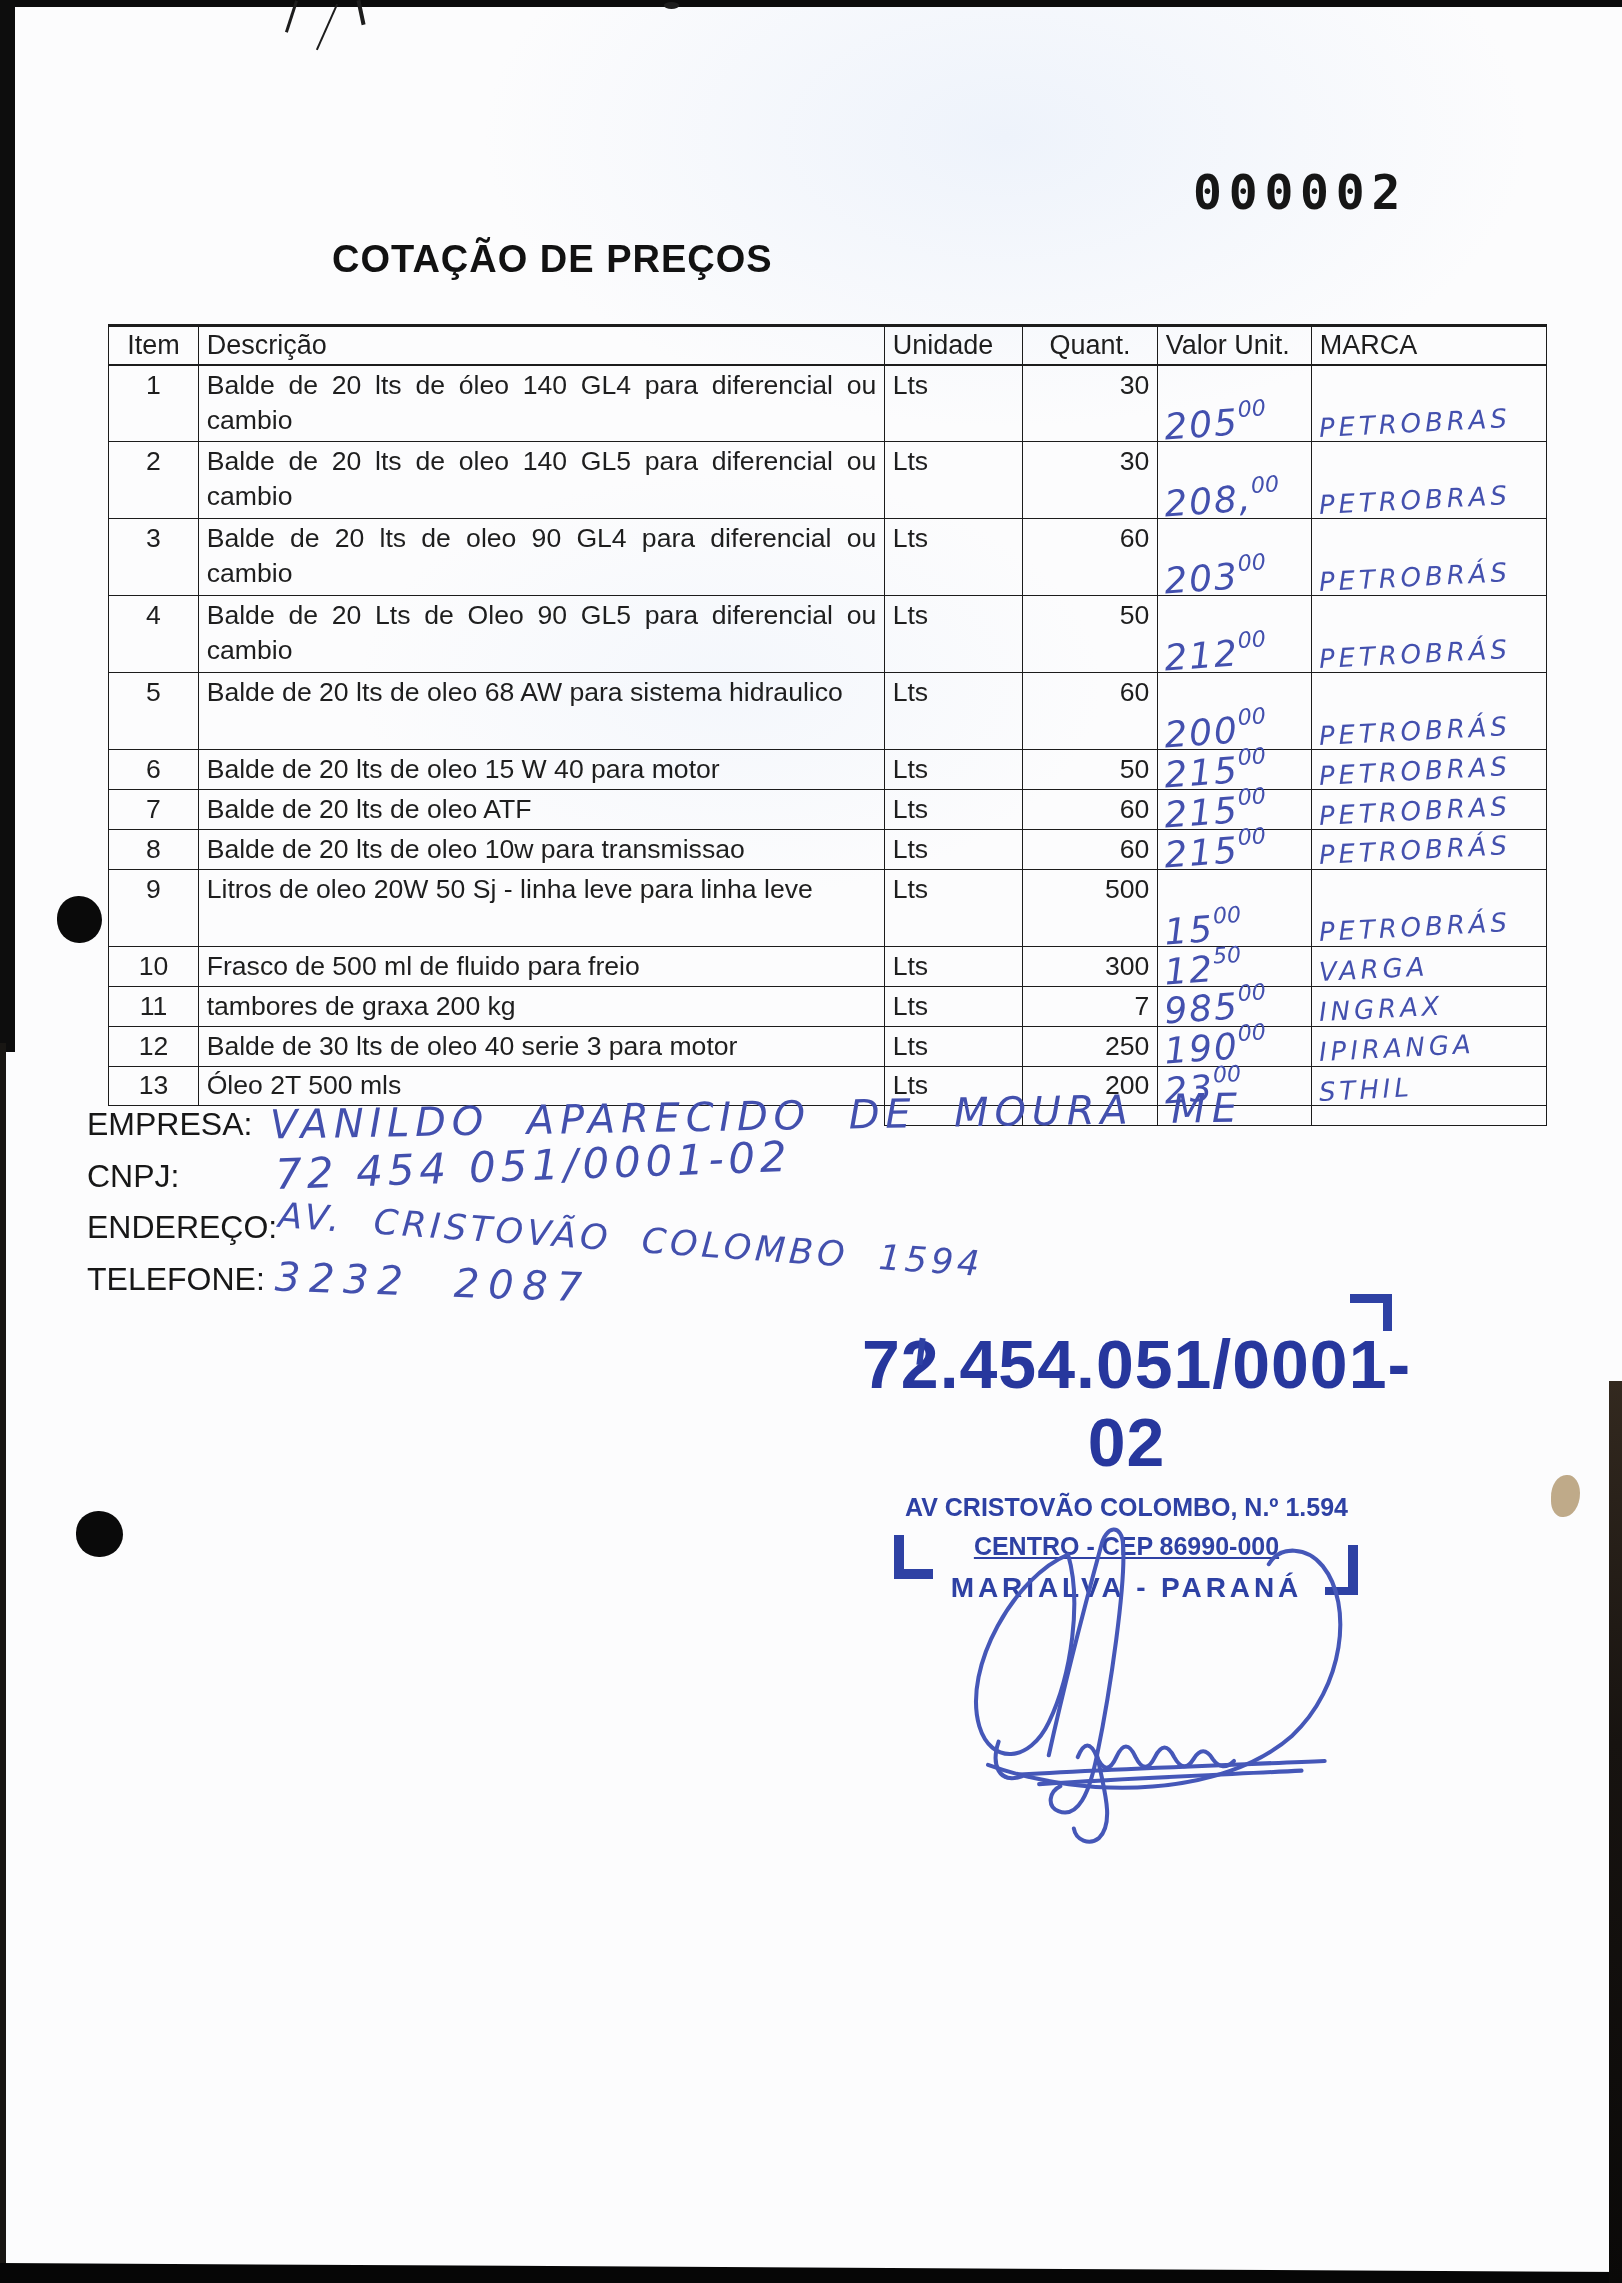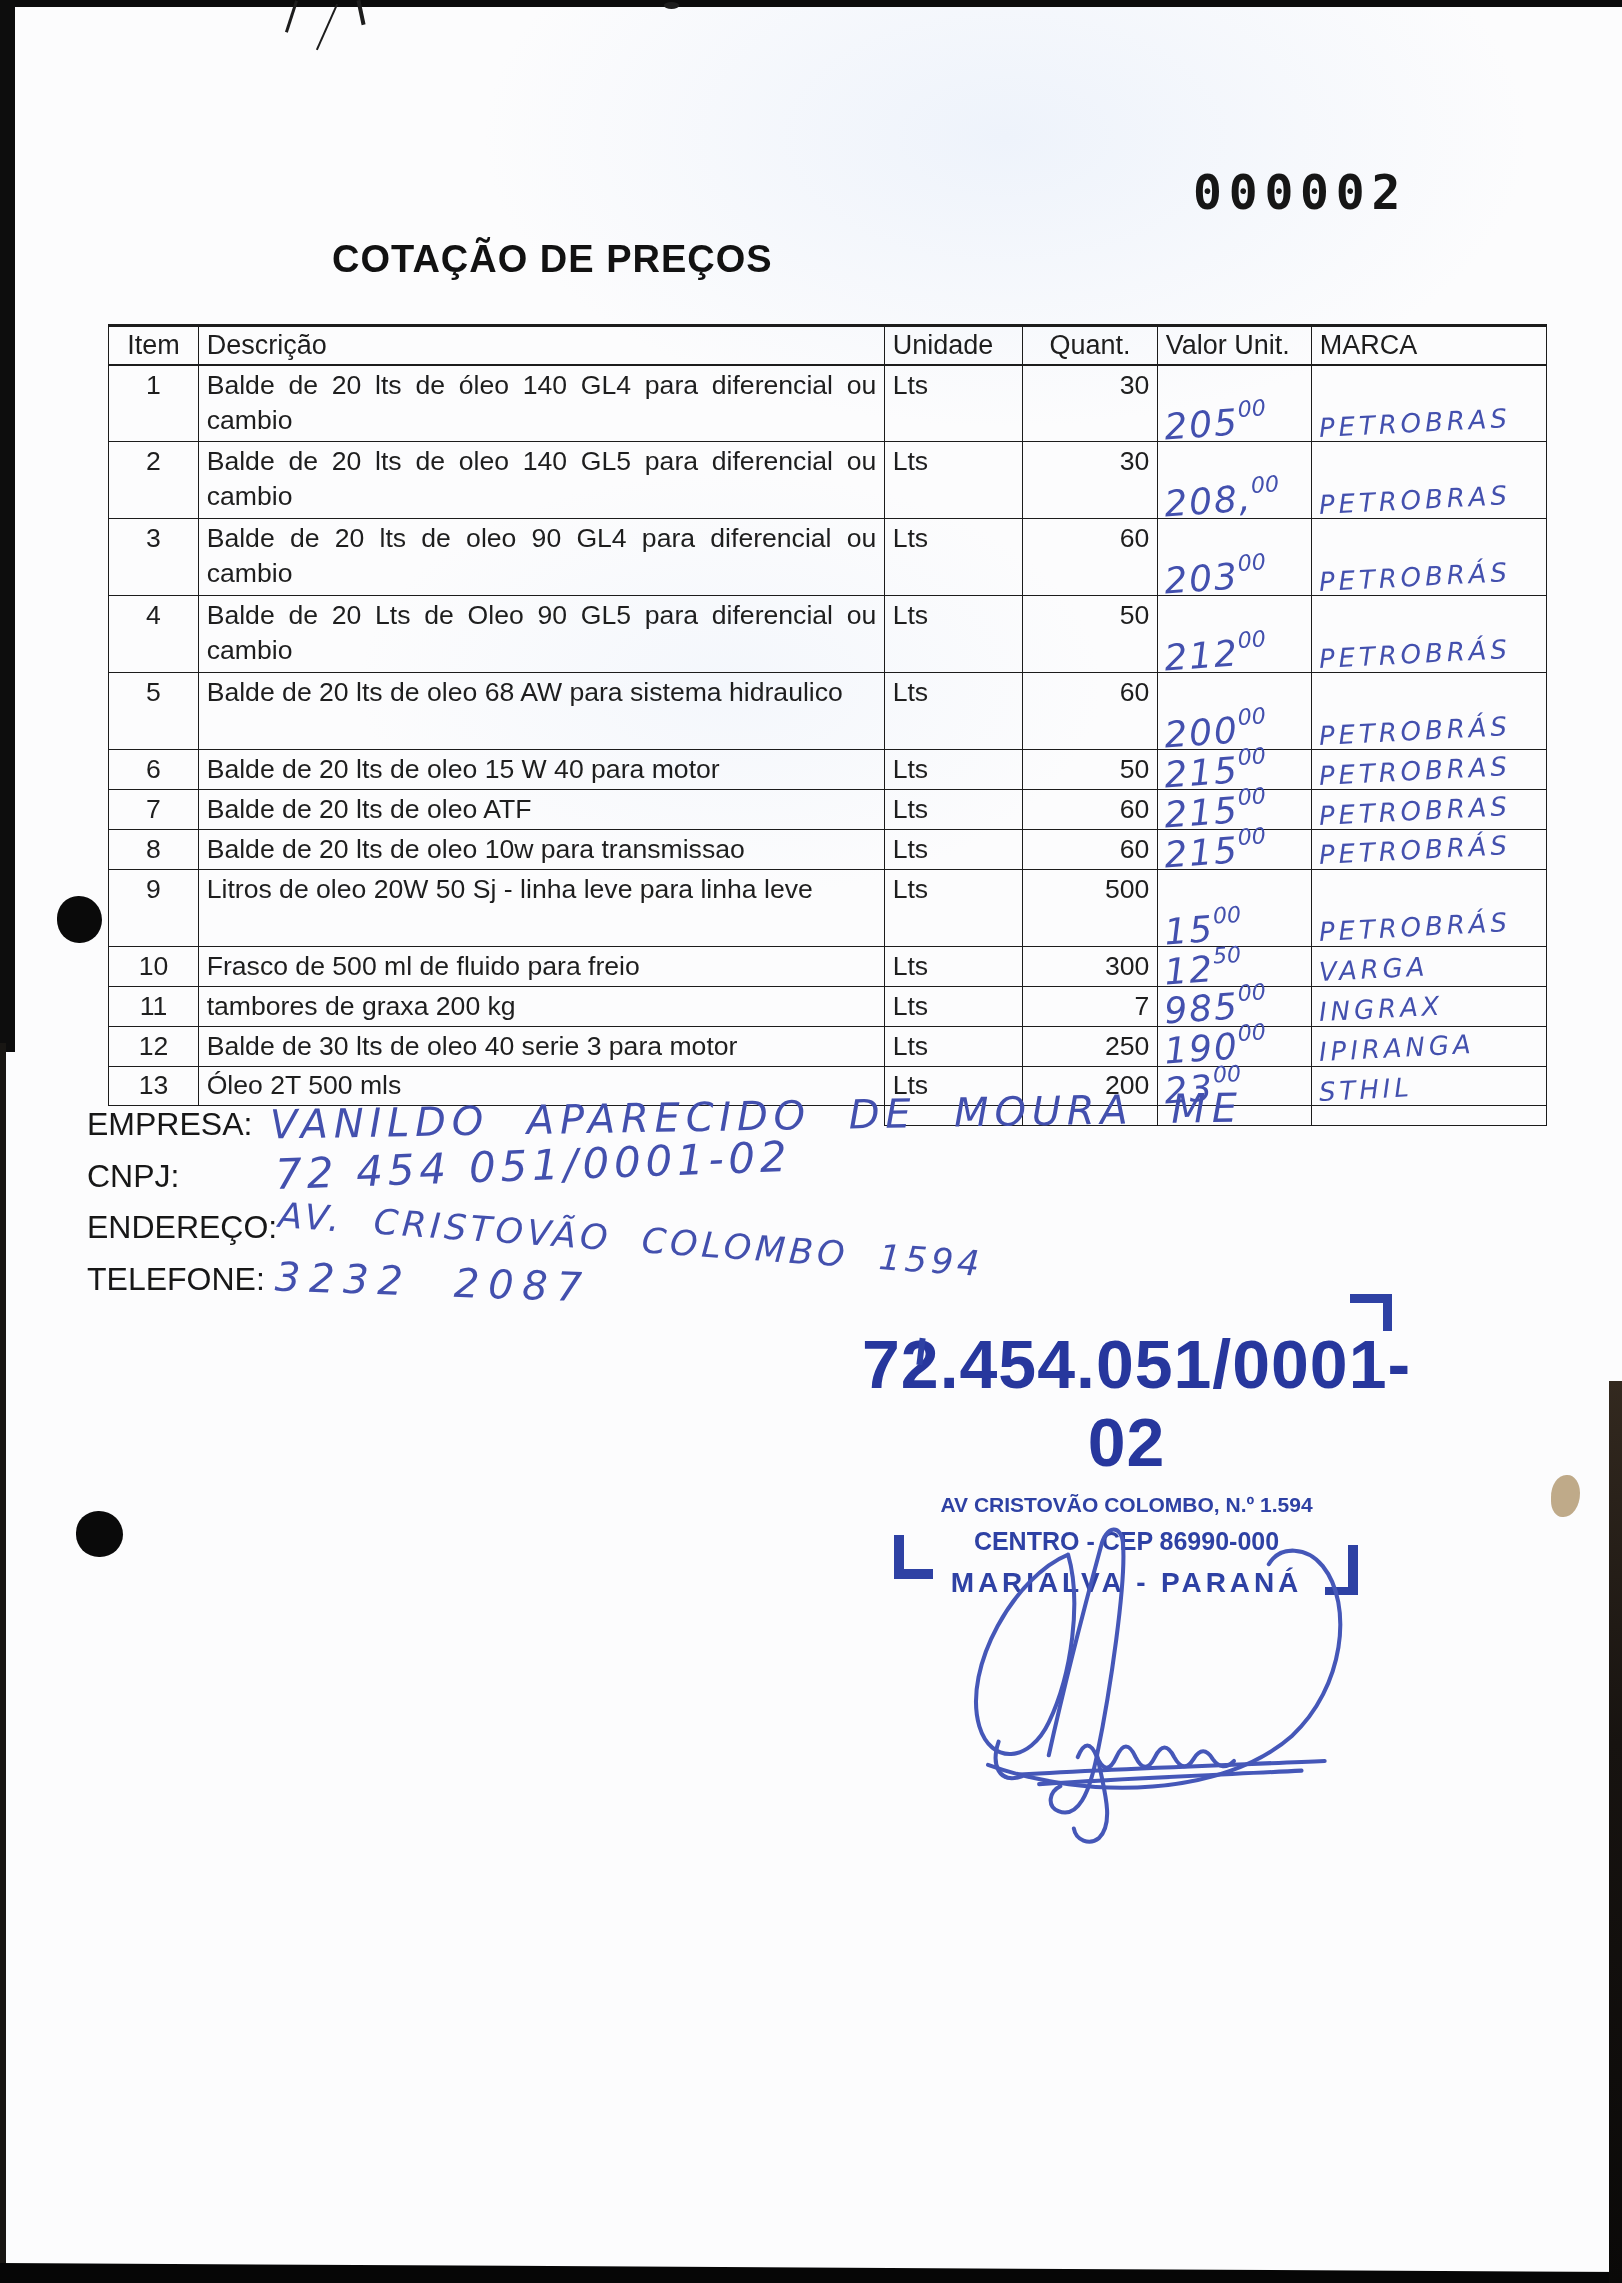--- a/index.html
+++ b/index.html
@@ -72,22 +72,22 @@
   .hw-cnpj     { left:188px; top:35px;  font-size:42px; letter-spacing:4.8px; transform:rotate(-2deg); }
   .hw-endereco { left:193px; top:89px;  font-size:35px; letter-spacing:3.9px; word-spacing:15.4px;
                  transform:rotate(4deg); transform-origin:left top; }
   .hw-telefone { left:188px; top:153px; font-size:40px; letter-spacing:8.7px; word-spacing:21px; transform:rotate(2deg); }
 
   
   .stamp { position:absolute; left:862px; top:1325px; width:529px; text-align:center;
     color:#2e41a4; font-weight:bold; }
   .stamp-cnpj { font-size:68px; letter-spacing:1px; color:#27379d; margin-bottom:11.6px; }
   .stamp-l1, .stamp-l2 { font-size:30px; letter-spacing:1px; line-height:1.18; }
-  .stamp-l3 { font-size:21px; margin-top:9.7px; }
-  .stamp-l4 { font-size:25px; margin-top:10px; }
+  .stamp-l3 { font-size:25px; margin-top:9.7px; }
+  .stamp-l4 { font-size:25px; margin-top:10px;text-decoration:underline; }
   .stamp-l5 { font-size:28px; letter-spacing:3.9px; margin-top:11.6px; }
   .bracket { position:absolute; }
   .br-tr { left:1350px; top:1294px; width:42px; height:37px;
     border-top:9.7px solid #2e41a4; border-right:9.7px solid #2e41a4; }
   .br-bl { left:894px; top:1535px; width:39px; height:44px;
     border-left:10.6px solid #2e41a4; border-bottom:10.6px solid #2e41a4; }
   .br-br { left:1325px; top:1545px; width:33px; height:50px;
     border-right:10.6px solid #2e41a4; border-bottom:8.7px solid #2e41a4; }
   .stamp-tick { position:absolute; left:918px; top:1338px; width:5.8px; height:27px;
     background:#2e41a4; transform:rotate(7deg); }

